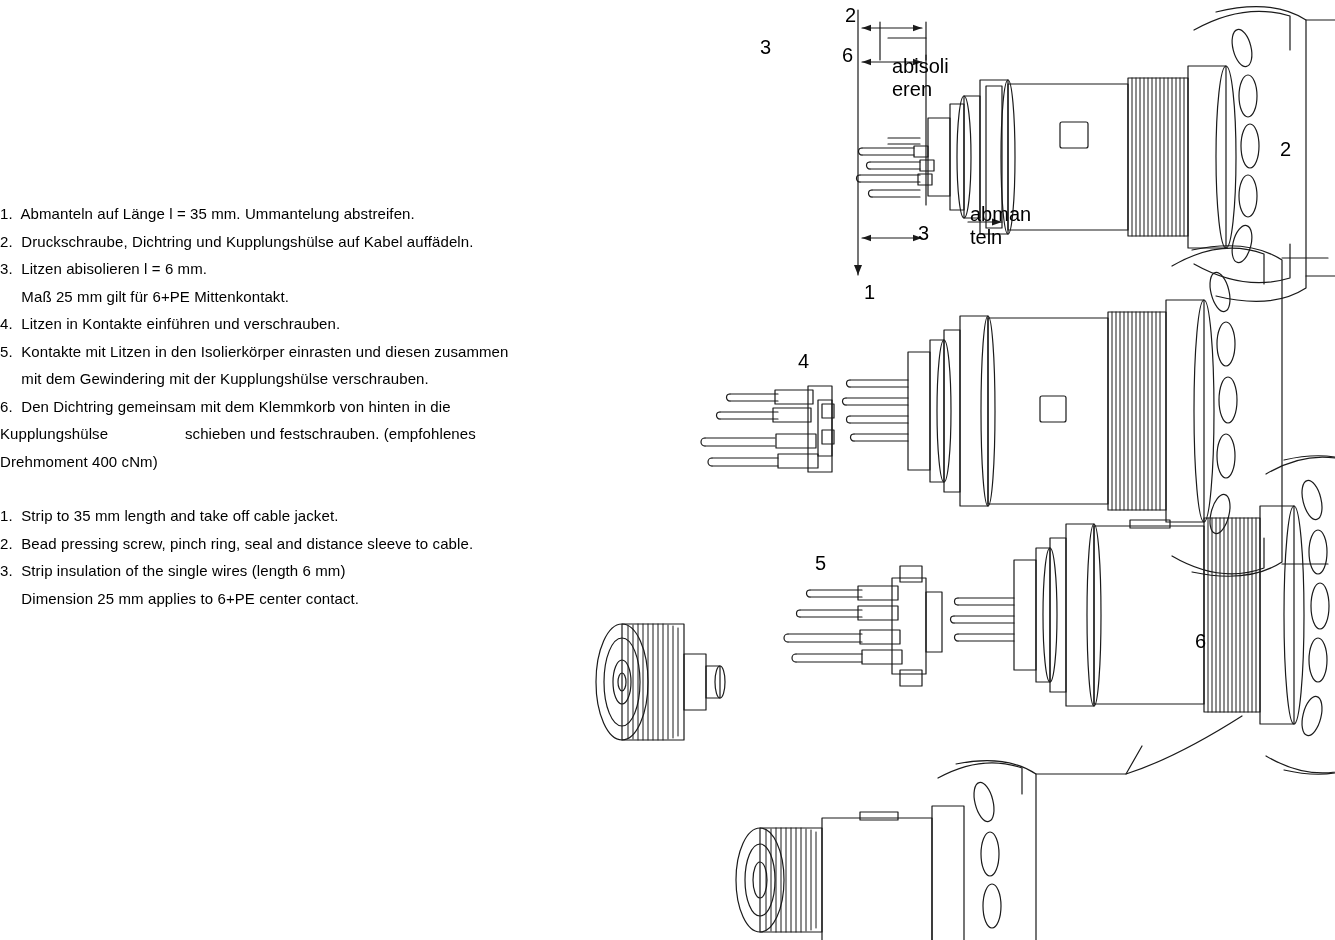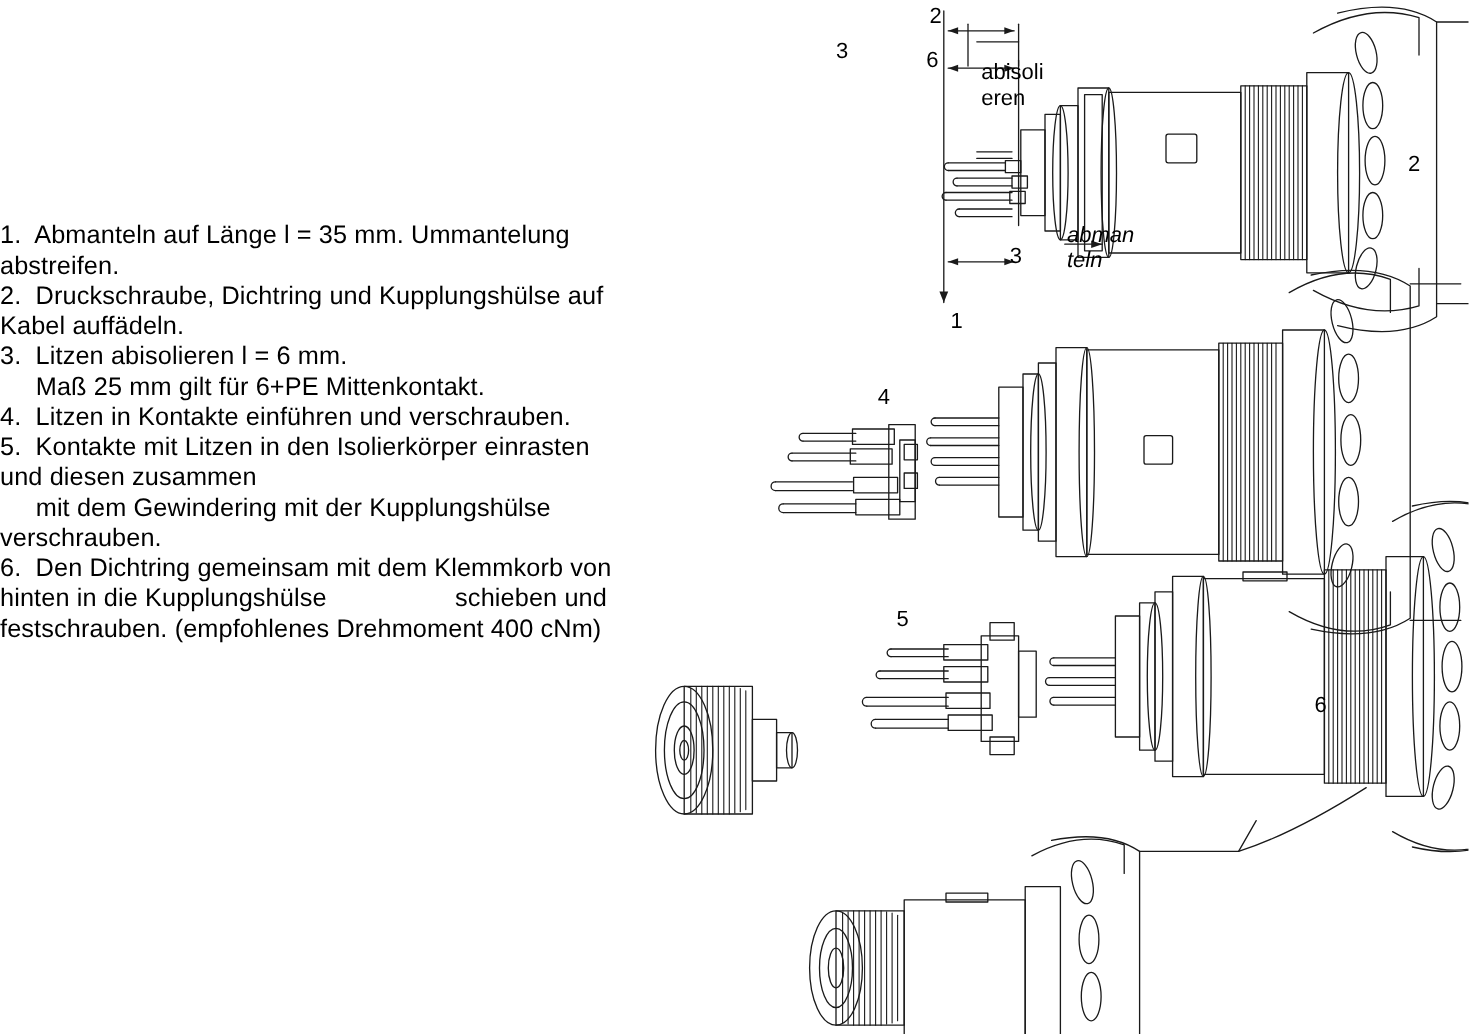--- a/index.html
+++ b/index.html
@@ -17,21 +17,21 @@
   }
 
   
   #instructions {
     position: absolute;
     left: 0px;
     top: 200px;
     width: 560px;
   }
   .para {
-    font-size: 23px;
+    font-size: 15px;
     line-height: 27.5px;
     letter-spacing: 0.1px;
     color: #000;
     white-space: pre-wrap;
   }
   .para-block {
     margin: 0;
   }
   .gap {
     height: 27px;
@@ -63,20 +63,24 @@
 <div id="instructions">
   <p class="para para-block">1.  Abmanteln auf Länge l = 35 mm. Ummantelung abstreifen.
 2.  Druckschraube, Dichtring und Kupplungshülse auf Kabel auffädeln.
 3.  Litzen abisolieren l = 6 mm.
      Maß 25 mm gilt für 6+PE Mittenkontakt.
 4.  Litzen in Kontakte einführen und verschrauben.
 5.  Kontakte mit Litzen in den Isolierkörper einrasten und diesen zusammen
      mit dem Gewindering mit der Kupplungshülse verschrauben.
 6.  Den Dichtring gemeinsam mit dem Klemmkorb von hinten in die Kupplungshülse                  schieben und festschrauben. (empfohlenes Drehmoment 400 cNm)</p>
   <div class="gap"></div>
+  <p class="para para-block">1.  Strip to 35 mm length and take off cable jacket.
+2.  Bead pressing screw, pinch ring, seal and distance sleeve to cable.
+3.  Strip insulation of the single wires (length 6 mm)
+     Dimension 25 mm applies to 6+PE center contact.</p>
 </div>
 
 <div id="drawing">
 
   <svg width="765" height="940" viewBox="0 0 765 940">
     <g fill="none" stroke="#1a1a1a" stroke-width="1.2" stroke-linecap="round" stroke-linejoin="round">
 
       <g>
 
         <line x1="288" y1="10" x2="288" y2="275"></line>
@@ -373,21 +377,21 @@
 
     </g>
   </svg>
 
   <div class="lbl" style="left:275px;top:4px;">2</div>
   <div class="lbl" style="left:190px;top:36px;">3</div>
   <div class="lbl" style="left:272px;top:44px;">6</div>
   <div class="lbl" style="left:348px;top:222px;">3</div>
   <div class="lbl" style="left:322px;top:23px;margin-top:32px;">abisoli
 eren</div>
-  <div class="lbl" style="left:400px;top:203px;font-style:italic;">abman
+  <div class="lbl" style="left:400px;top:203px;">abman
 teln</div>
 
   <div class="lbl" style="left:294px;top:281px;">1</div>
   <div class="lbl" style="left:710px;top:138px;">2</div>
   <div class="lbl" style="left:228px;top:350px;">4</div>
   <div class="lbl" style="left:245px;top:552px;">5</div>
   <div class="lbl" style="left:625px;top:630px;">6</div>
 
 </div>
 

